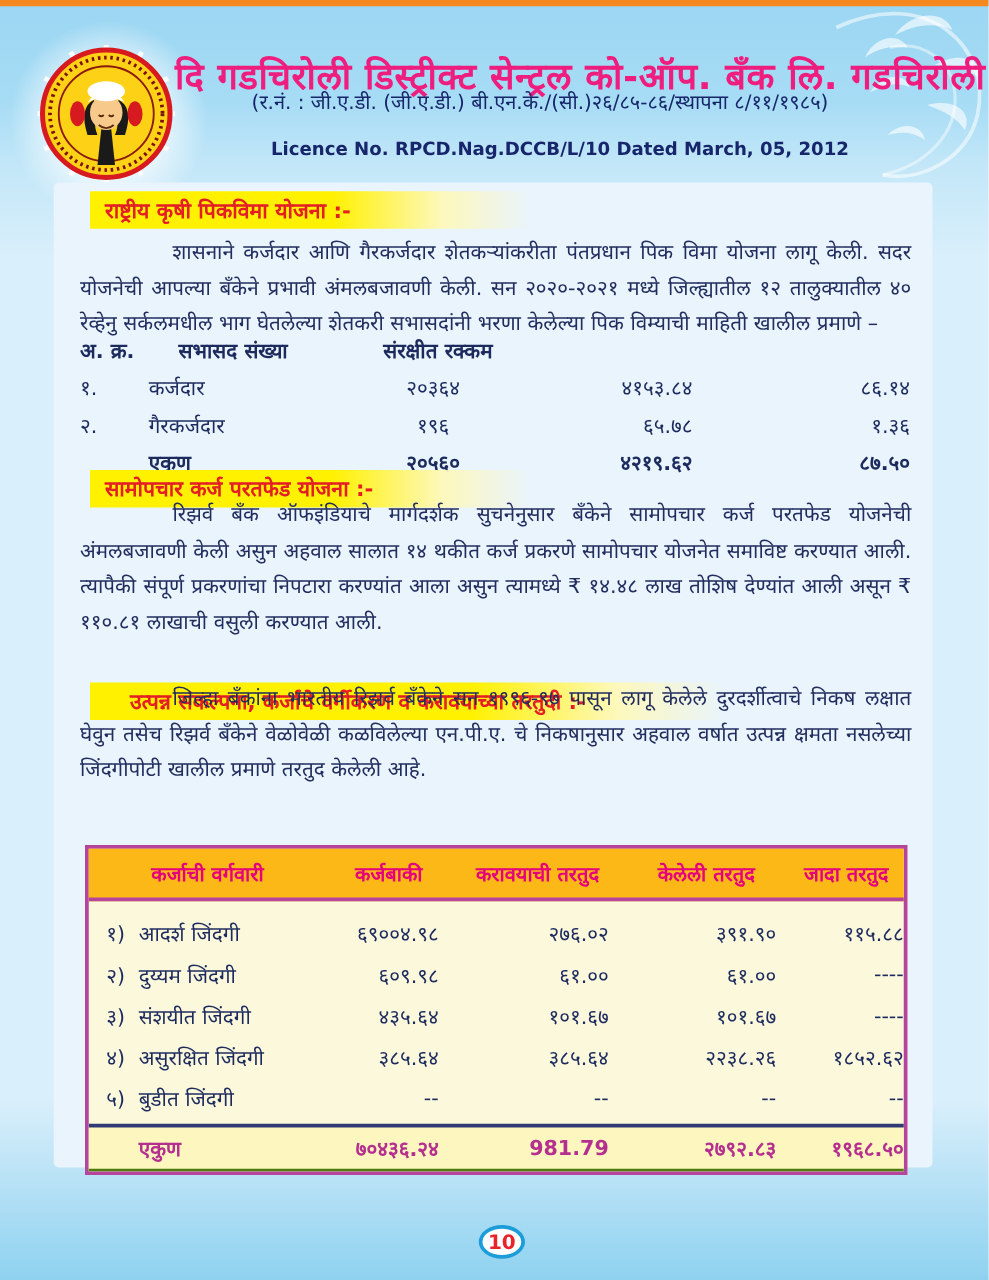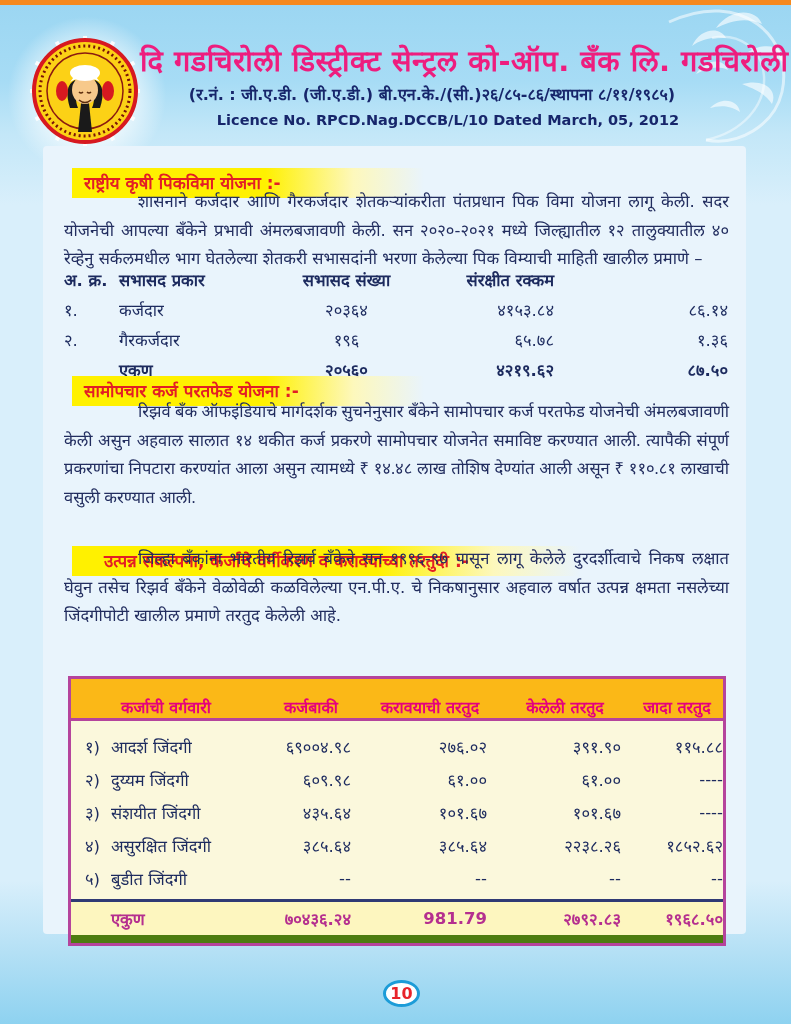--- a/index.html
+++ b/index.html
@@ -8,66 +8,66 @@
     font-family:"DejaVu Sans", sans-serif;
     background:linear-gradient(180deg,#9bd6f2 0%,#a7dcf5 8%,#c3e7f8 13%,#d9effb 20%,#d9effb 86%,#b4e0f5 93%,#8ed2f0 100%);
   }
   .top-strip{position:absolute;left:0;top:0;width:100%;height:5px;background:#f6891e;}
   .swirl{position:absolute;right:-8px;top:-4px;width:175px;height:165px;}
   .glow{position:absolute;left:2px;top:16px;width:170px;height:160px;
     background:radial-gradient(circle,rgba(255,255,255,.97) 0%,rgba(255,255,255,.8) 32%,rgba(255,255,255,0) 68%);}
   .logo{position:absolute;left:30px;top:36px;width:110px;height:110px;}
   .title{position:absolute;left:140px;top:40px;width:584px;text-align:center;
     font-size:29px;font-weight:bold;color:#ee1d7e;letter-spacing:.5px;white-space:nowrap;}
-  .reg{position:absolute;left:140px;top:83px;width:584px;text-align:center;
-    font-size:16px;font-weight:bold;color:#17266b;white-space:nowrap;}
+  .reg{position:absolute;left:140px;top:70px;width:584px;text-align:center;
+    font-size:16px;font-weight:normal;color:#17266b;white-space:nowrap;}
   .lic{position:absolute;left:156px;top:112px;width:584px;text-align:center;
     font-size:14.5px;font-weight:bold;color:#17266b;}
   .panel{position:absolute;left:43px;top:146px;width:703px;height:788px;background:#e9f4fc;border-radius:4px;}
 
   .sec-head{position:absolute;left:72px;font-size:17px;font-weight:bold;color:#e31e25;
     padding:3px 12px 4px;white-space:nowrap;box-sizing:border-box;}
-  #sh1{top:153px;width:352px;background:linear-gradient(90deg,#fff100 0%,#fff100 55%,#fdf8bc 80%,rgba(253,248,188,0) 100%);margin-top:15px;}
+  #sh1{top:153px;width:352px;background:linear-gradient(90deg,#fff100 0%,#fff100 55%,#fdf8bc 80%,rgba(253,248,188,0) 100%);}
   #sh2{top:376px;width:352px;background:linear-gradient(90deg,#fff100 0%,#fff100 55%,#fdf8bc 80%,rgba(253,248,188,0) 100%);}
   #sh3{top:546px;width:508px;background:linear-gradient(90deg,#fff100 0%,#fff100 60%,#fdf8bc 83%,rgba(253,248,188,0) 100%);padding-left:32px;}
 
   .par{position:absolute;left:64px;width:665px;margin:0;font-size:16.5px;line-height:28.5px;
     text-align:justify;text-indent:74px;color:#222d5f;}
   #p1{top:188px;}
-  #p2a{top:398px;font-family:Liberation Serif, serif;}
+  #p2a{top:398px;}
   #p2b{top:477px;}
   #p3{top:545px;}
 
   
   .t1{position:absolute;left:64px;top:264px;width:664px;color:#1c2a5e;font-size:16.5px;}
   .t1 .row{display:flex;height:30px;align-items:center;}
   .t1 .h,.t1 .total{font-weight:bold;}
   .t1 .c0{width:55px;}
   .t1 .c1{width:160px;}
   .t1 .c2{width:135px;text-align:center;}
   .t1 .c3{width:140px;text-align:right;}
   .t1 .c4{width:174px;text-align:right;}
 
   
   .t2{position:absolute;left:68px;top:676px;width:658px;box-sizing:border-box;
     border:3px solid #b5449c;background:#fbf8dc;color:#1c2a5e;font-size:16.5px;}
-  .t2-head{display:flex;align-items:flex-end;height:42px;background:#fbb817;
+  .t2-head{display:flex;align-items:center;height:42px;background:#fbb817;
     border-bottom:3px solid #b5449c;color:#e5007d;font-weight:bold;font-size:16px;box-sizing:border-box;}
   .t2-head span{text-align:center;white-space:nowrap;}
   .ph0{width:190px;}.ph1{width:100px;}.ph2{width:138px;}.ph3{width:132px;}.ph4{width:92px;}
   .t2-body{padding:9px 0 4px;}
   .drow{display:flex;align-items:center;height:33px;}
   .p-sr{width:40px;padding-left:14px;box-sizing:border-box;}
   .p-name{width:150px;}
   .p-n1{width:90px;text-align:right;}
   .p-n2{width:136px;text-align:right;}
   .p-n3{width:134px;text-align:right;}
   .p-n4{width:102px;text-align:right;}
   .t2-total{display:flex;align-items:center;height:33px;background:#fdf6bf;
-    border-top:3px solid #303a74;border-bottom:8px solid #4d7c0f;
+    border-top:3px solid #303a74;border-bottom:2px solid #4d7c0f;
     font-weight:bold;color:#b52f8f;}
 
   .badge{position:absolute;left:383px;top:980px;width:37px;height:27px;background:#fff;
     border:3px solid #1c9cd8;border-radius:50%;box-sizing:border-box;
     display:flex;align-items:center;justify-content:center;
     font-weight:bold;font-size:16px;color:#e8232a;}
 </style>
 </head>
 <body>
 
@@ -124,21 +124,20 @@
   <div class="lic">Licence No. RPCD.Nag.DCCB/L/10 Dated March, 05, 2012</div>
 
   <div class="panel"></div>
 
   <div class="sec-head" id="sh1">राष्ट्रीय कृषी पिकविमा योजना  :-</div>
   <p class="par" id="p1">शासनाने कर्जदार आणि गैरकर्जदार शेतकऱ्यांकरीता पंतप्रधान पिक विमा योजना लागू केली. सदर योजनेची आपल्या बँकेने प्रभावी अंमलबजावणी केली. सन २०२०-२०२१ मध्ये जिल्ह्यातील १२ तालुक्यातील ४० रेव्हेनु सर्कलमधील भाग घेतलेल्या शेतकरी सभासदांनी भरणा केलेल्या पिक विम्याची माहिती खालील प्रमाणे –</p>
 
   <div class="t1">
     <div class="row h">
       <span class="c0">अ. क्र.</span>
-      <span class="c1">सभासद  प्रकार</span>
       <span class="c2">सभासद संख्या</span>
       <span class="c3">संरक्षीत रक्कम</span>
     </div>
     <div class="row">
       <span class="c0">१.</span>
       <span class="c1">कर्जदार</span>
       <span class="c2">२०३६४</span>
       <span class="c3">४१५३.८४</span>
       <span class="c4">८६.१४</span>
     </div>

